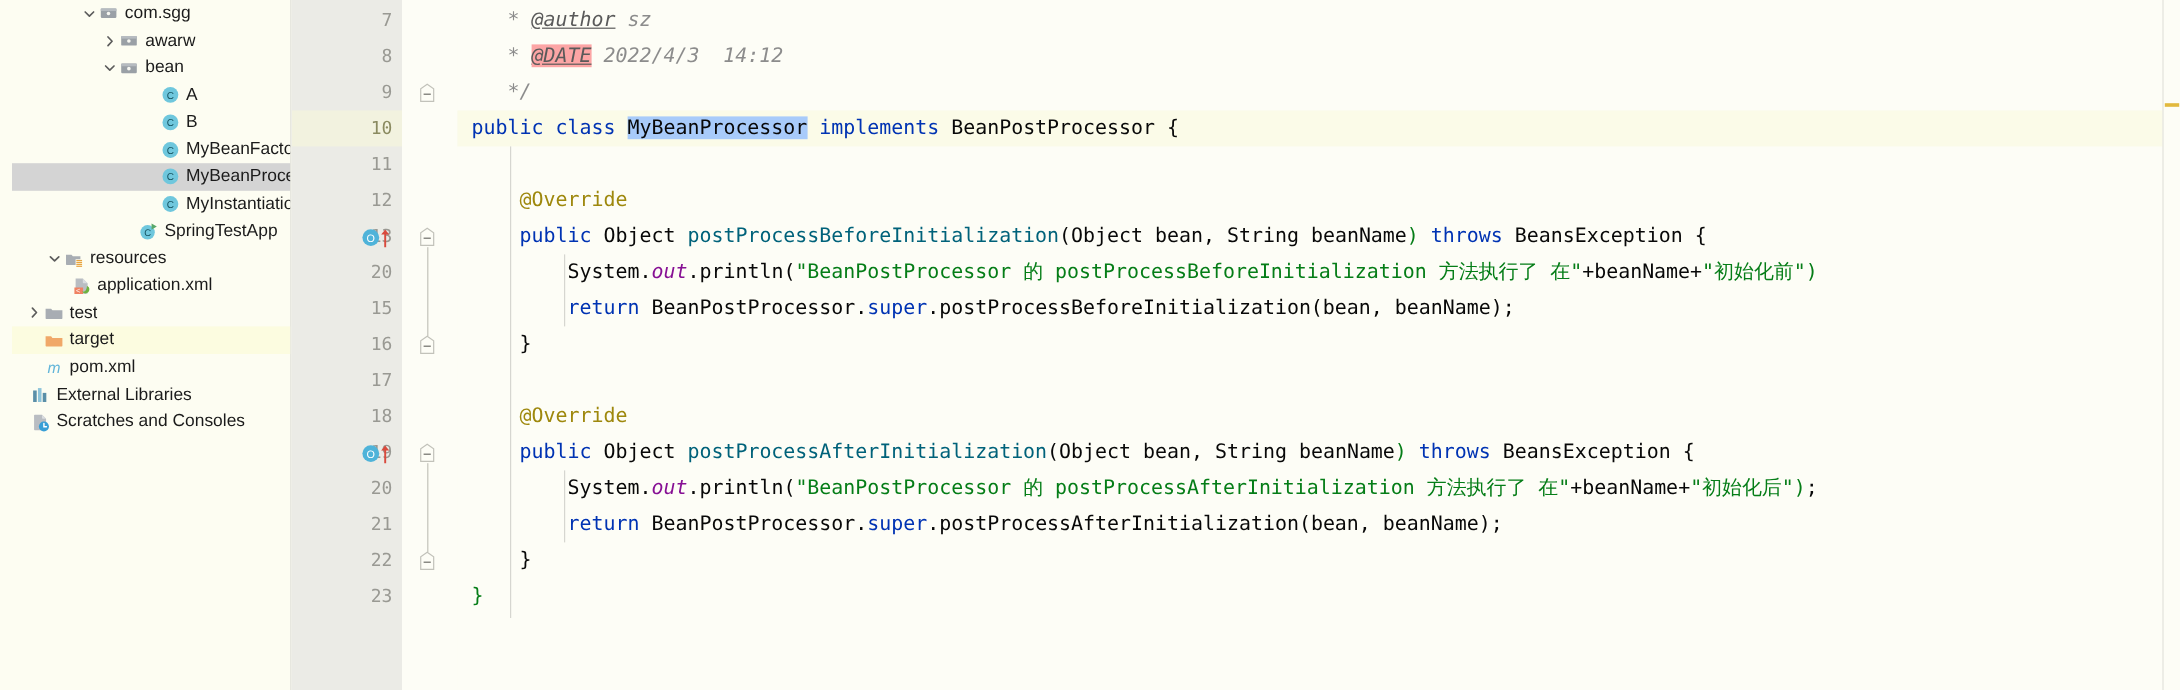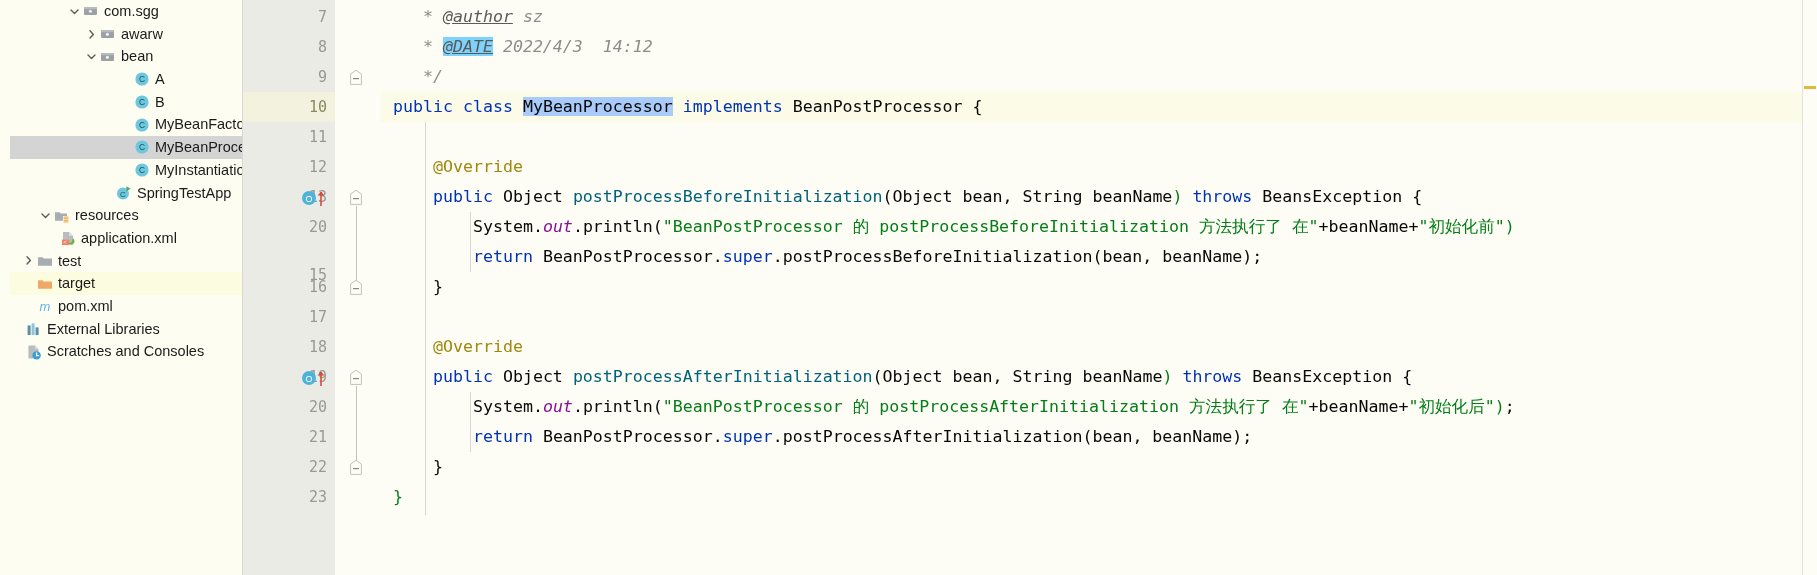--- a/index.html
+++ b/index.html
@@ -72,21 +72,21 @@
     font-size:16.6px;
     white-space:pre;
     color:#080808;
   }
   .line-hl{position:absolute;left:0;right:0;height:30px;background:#fbfbe8;}
 
   
   .kw{color:#0033b3;}
   .cmt{color:#8c8c8c;font-style:italic;}
   .tag{color:#5a5a5a;font-style:italic;text-decoration:underline;}
-  .tagh{color:#5a5a5a;font-style:italic;text-decoration:underline;background:#7dd3fc;}
+  .tagh{color:#5a5a5a;font-style:italic;text-decoration:underline;background:#fca5a5;}
   .str{color:#057d17;}
   .anno{color:#9e880d;}
   .fld{color:#871094;font-style:italic;}
   .mth{color:#00627a;}
   .id{color:#080808;}
   .sel-tok{background:#a8cbfa;}
   .grn{color:#057d17;}
 
   
   .ovr-mark{
@@ -316,21 +316,21 @@
       <div id="gutter-host">
           <div class="gutter-cur" style="top:92px"></div>
           <div class="ln" style="top:2px">7</div>
           <div class="ln" style="top:32px">8</div>
           <div class="ln" style="top:62px">9</div>
           <div class="ln cur" style="top:92px">10</div>
           <div class="ln" style="top:122px">11</div>
           <div class="ln" style="top:152px">12</div>
           <div class="ln" style="top:182px">13</div>
           <div class="ln" style="top:212px">20</div>
-          <div class="ln" style="top:260px">15</div>
+          <div class="ln" style="top:242px">15</div>
           <div class="ln" style="top:272px">16</div>
           <div class="ln" style="top:302px">17</div>
           <div class="ln" style="top:332px">18</div>
           <div class="ln" style="top:362px">19</div>
           <div class="ln" style="top:392px">20</div>
           <div class="ln" style="top:422px">21</div>
           <div class="ln" style="top:452px">22</div>
           <div class="ln" style="top:482px">23</div>
           <div class="ovr-mark" style="top:188px"><svg width="28" height="20" viewBox="0 0 28 20">
               <circle cx="8" cy="10" r="7" fill="#4fb3d9"></circle>

